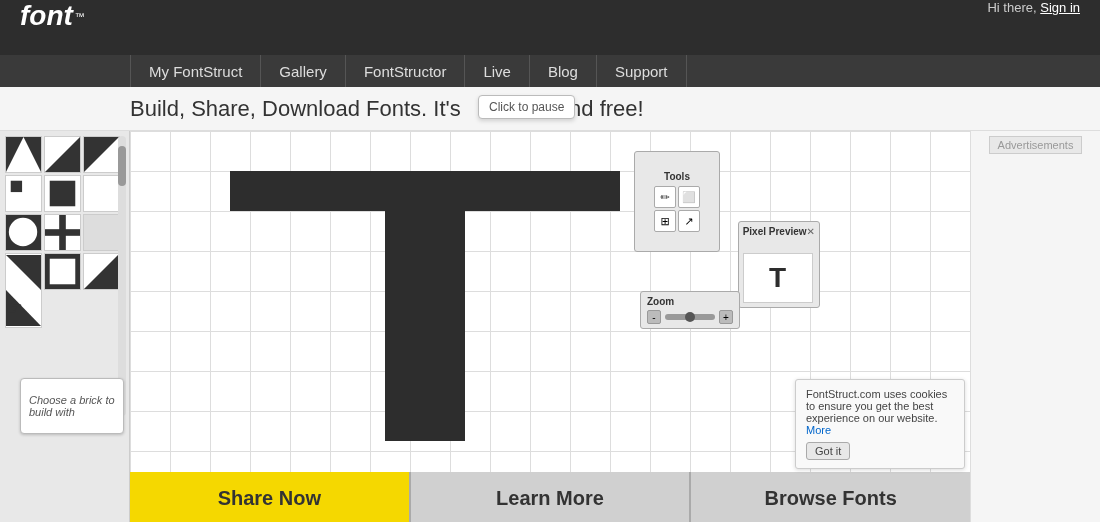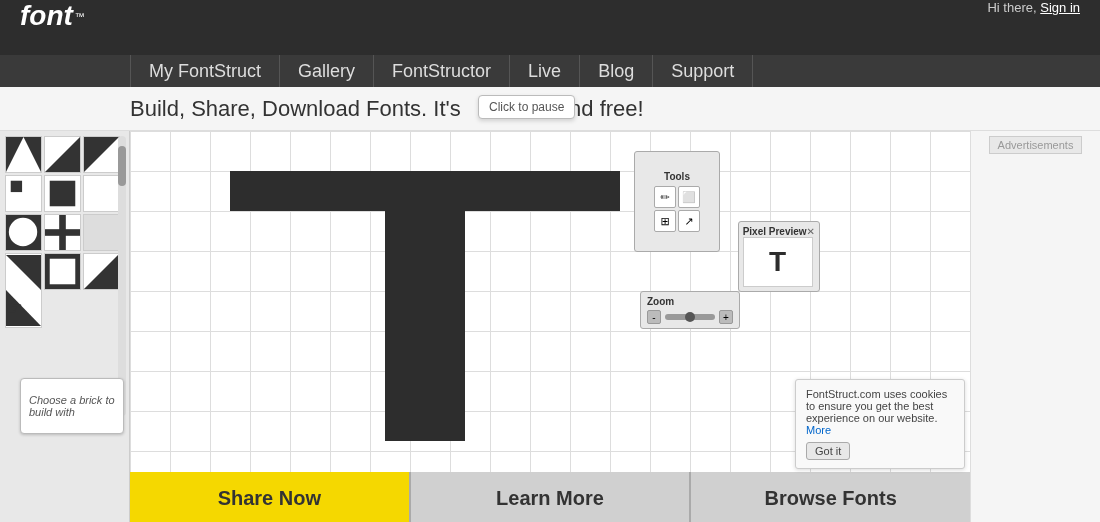--- a/index.html
+++ b/index.html
@@ -27,21 +27,21 @@
     
     #nav {
       background: #3a3a3a;
       height: 32px;
       display: flex;
       align-items: center;
       padding: 0 130px;
     }
     .nav-item {
       color: #ddd;
-      font-size: 18px;
+      font-size: 15px;
       padding: 0 18px;
       height: 32px;
       display: flex;
       align-items: center;
       cursor: pointer;
       border-right: 1px solid #555;
     }
     .nav-item:first-child { border-left: 1px solid #555; }
 
     
@@ -211,21 +211,21 @@
       background: #e8e8e8;
       border: 1px solid #aaa;
       border-radius: 3px;
       padding: 4px;
       min-width: 80px;
     }
     .preview-title-bar {
       display: flex;
       justify-content: space-between;
       align-items: flex-start;
-      margin-bottom: 0;
+      margin-bottom: 16px;
     }
     .preview-title { font-size: 10px; color: #333; font-weight: bold; }
     .preview-close { font-size: 10px; cursor: pointer; color: #666; }
     .preview-box {
       width: 70px;
       height: 50px;
       background: #fff;
       border: 1px solid #ccc;
       display: flex;
       align-items: center;

